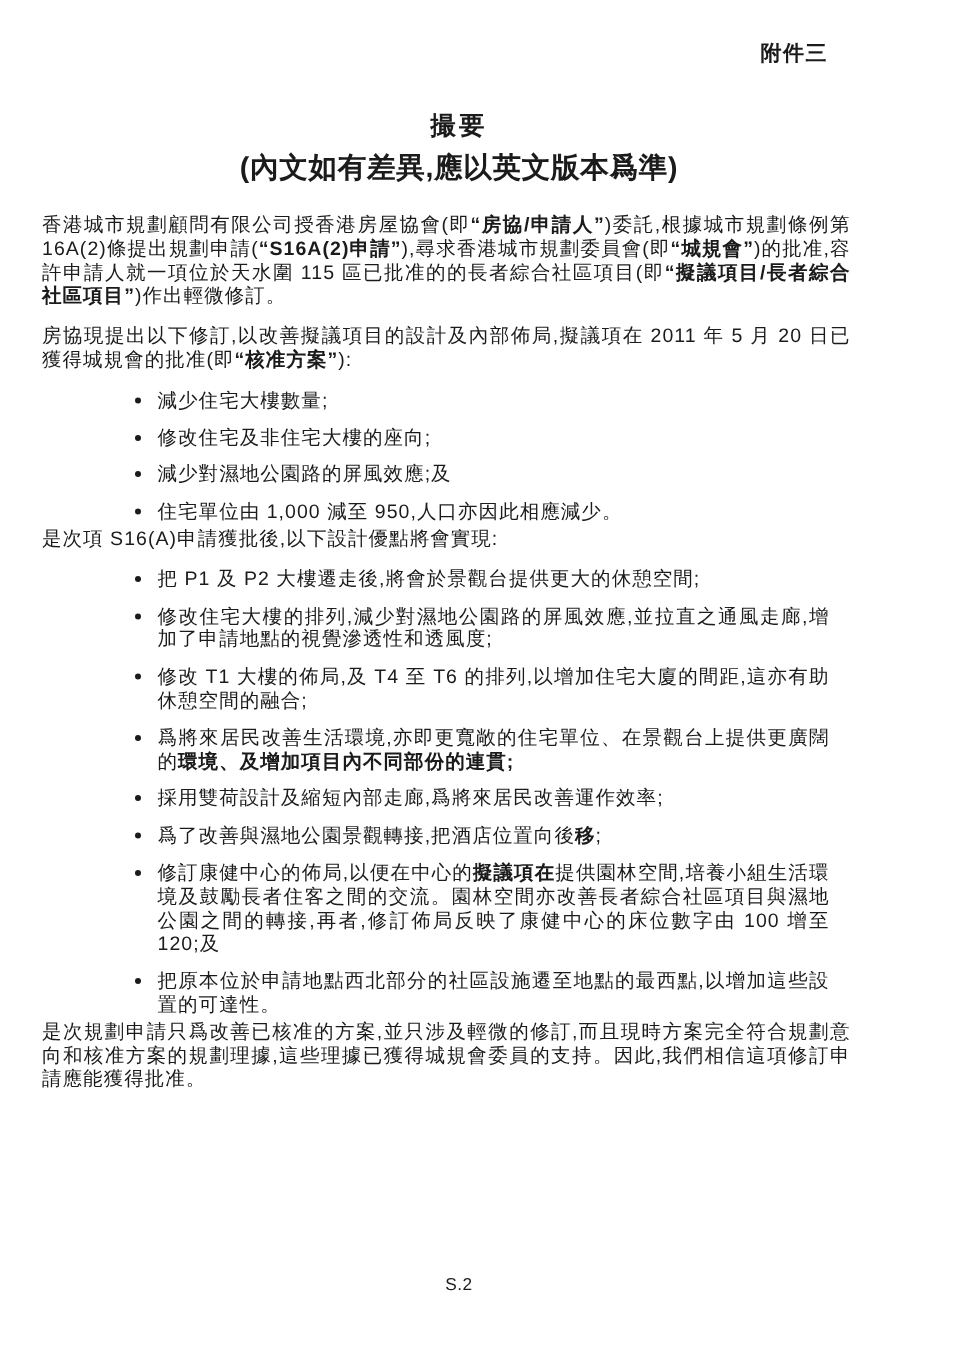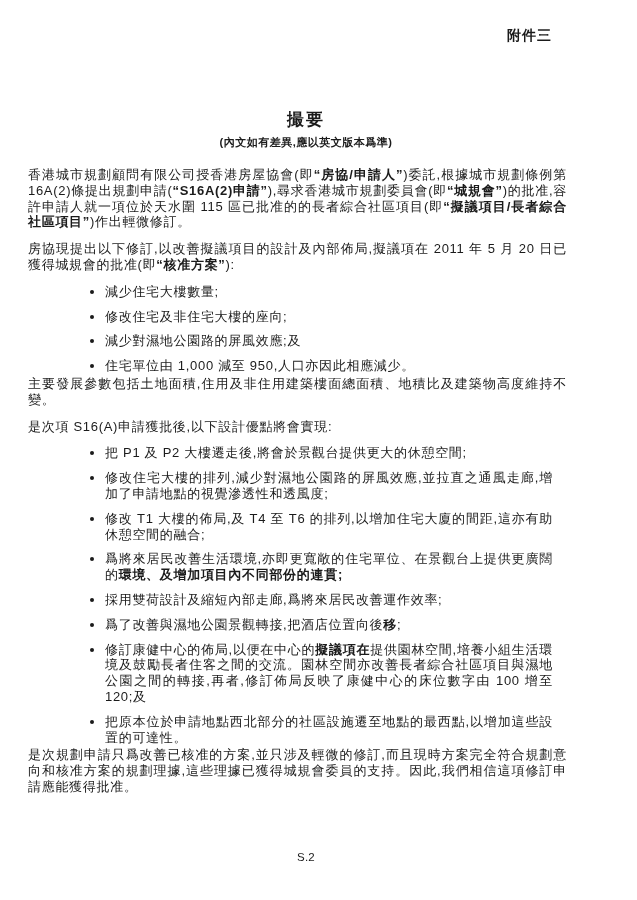--- a/index.html
+++ b/index.html
@@ -23,32 +23,32 @@
   }
   .corner-label {
     position: absolute;
     top: 27px;
     right: 60px;
     font-size: 14px;
     font-weight: bold;
     letter-spacing: 1px;
   }
   .head {
-    padding-top: 108px;
+    padding-top: 72px;
     text-align: center;
   }
   .doc-title {
     margin: 0;
     font-size: 17px;
     font-weight: bold;
     letter-spacing: 2px;
   }
   .doc-subtitle {
     margin: 4px 0 12px 0;
-    font-size: 11px;
+    font-size: 19px;
     font-weight: bold;
     letter-spacing: 0.5px;
   }
   .body-text {
     margin-top: 17px;
     padding: 0 45px 0 28px;
     font-size: 13px;
     line-height: 15.8px;
     letter-spacing: 0.7px;
     text-align: justify;
@@ -99,21 +99,20 @@
 
     <p class="para"><span>房協現提出以下修訂,以改善擬議項目的設計及內部佈局,擬議項在 2011 年 5 月 20 日已獲得城規會的批准(即</span><span class="bold">“核准方案”</span><span>):</span></p>
 
     <ul class="blist">
         <li><span>減少住宅大樓數量;</span></li>
         <li><span>修改住宅及非住宅大樓的座向;</span></li>
         <li><span>減少對濕地公園路的屏風效應;及</span></li>
         <li><span>住宅單位由 1,000 減至 950,人口亦因此相應減少。</span></li>
       </ul>
 
-    <p class="para"><span>主要發展參數包括土地面積,住用及非住用建築樓面總面積、地積比及建築物高度維持不變。</span></p>
 
     <p class="para"><span>是次項 S16(A)申請獲批後,以下設計優點將會實現:</span></p>
 
     <ul class="blist">
         <li><span>把 P1 及 P2 大樓遷走後,將會於景觀台提供更大的休憩空間;</span></li>
         <li><span>修改住宅大樓的排列,減少對濕地公園路的屏風效應,並拉直之通風走廊,增加了申請地點的視覺滲透性和透風度;</span></li>
         <li><span>修改 T1 大樓的佈局,及 T4 至 T6 的排列,以增加住宅大廈的間距,這亦有助休憩空間的融合;</span></li>
         <li><span>爲將來居民改善生活環境,亦即更寬敞的住宅單位、在景觀台上提供更廣闊的</span><span class="bold">環境、及增加項目內不同部份的連貫;</span></li>
         <li><span>採用雙荷設計及縮短內部走廊,爲將來居民改善運作效率;</span></li>
         <li><span>爲了改善與濕地公園景觀轉接,把酒店位置向後</span><span class="bold">移</span><span>;</span></li>

